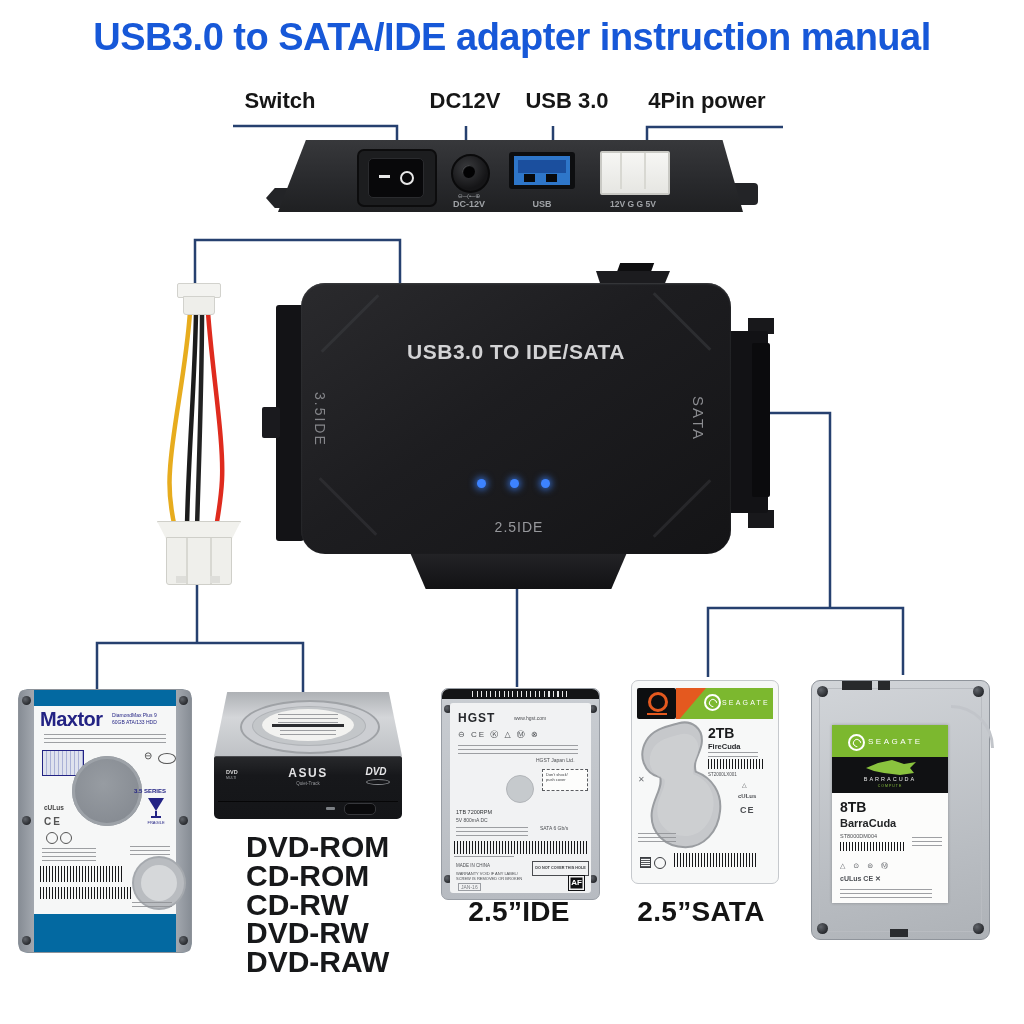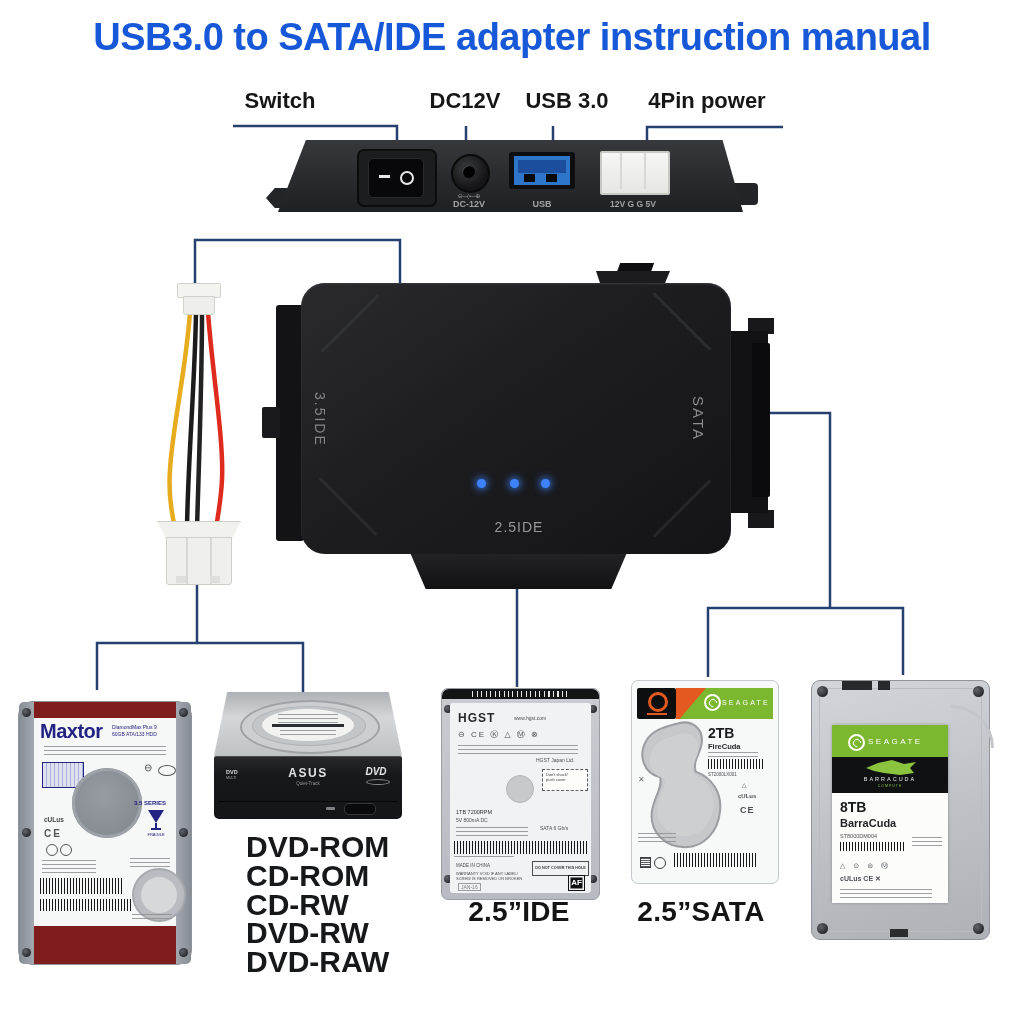--- a/index.html
+++ b/index.html
@@ -96,28 +96,29 @@
   <div class="abs" style="left:728px;top:331px;width:40px;height:182px;background:#121215;border-radius:3px;"></div>
   <div class="abs" style="left:752px;top:343px;width:18px;height:154px;background:#0b0b0d;border-radius:2px;"></div>
   <div class="abs" style="left:618px;top:263px;width:34px;height:12px;background:#0e0e10;transform:skewX(-20deg);"></div>
   <div class="abs" style="left:596px;top:271px;width:74px;height:18px;background:#1c1c1f;clip-path:polygon(0 0,100% 0,90% 100%,8% 100%);"></div>
   <div class="abs" style="left:408px;top:553px;width:221px;height:36px;background:linear-gradient(180deg,#232326,#121214);clip-path:polygon(1% 0,99% 0,92% 100%,8% 100%);"></div>
   <div class="abs" style="left:301px;top:283px;width:430px;height:271px;background:linear-gradient(145deg,#2a2a2d 0%,#1d1d20 45%,#141416 100%);border-radius:24px;box-shadow:inset 0 1px 2px #3c3d40;"></div>
   <div class="abs" style="left:310px;top:322px;width:80px;height:3px;background:#3b3c40;opacity:.55;transform:rotate(-45deg);"></div>
   <div class="abs" style="left:642px;top:320px;width:80px;height:3px;background:#3b3c40;opacity:.55;transform:rotate(45deg);"></div>
   <div class="abs" style="left:308px;top:505px;width:80px;height:3px;background:#3b3c40;opacity:.45;transform:rotate(45deg);"></div>
   <div class="abs" style="left:642px;top:507px;width:80px;height:3px;background:#3b3c40;opacity:.45;transform:rotate(-45deg);"></div>
+  <div class="abs ctr" style="left:516px;top:340px;font-size:21px;font-weight:600;color:#d3d3d5;letter-spacing:.5px;white-space:nowrap;">USB3.0 TO IDE/SATA</div>
   <div class="abs vtext" style="left:312px;top:392px;font-size:14px;color:#85868a;">3.5IDE</div>
   <div class="abs vtext" style="left:690px;top:396px;font-size:15px;color:#8d8e92;">SATA</div>
   <div class="abs ctr" style="left:519px;top:519px;font-size:14px;color:#97989c;letter-spacing:1px;">2.5IDE</div>
   <div class="abs led" style="left:477px;top:479px;"></div>
   <div class="abs led" style="left:510px;top:479px;"></div>
   <div class="abs led" style="left:541px;top:479px;"></div>
 
-  <div class="abs" style="left:18px;top:689px;width:172px;height:262px;background:#7f1d1d;border:1px solid #8e939a;border-radius:15px;margin-top:12px;">
+  <div class="abs" style="left:18px;top:689px;width:172px;height:262px;background:#0369a1;border:1px solid #8e939a;border-radius:10px;">
     <div class="abs" style="left:0;top:0;width:15px;height:100%;background:linear-gradient(90deg,#878d95,#a3a8af);border-radius:5px 0 0 5px;"></div>
     <div class="abs" style="right:0;top:0;width:15px;height:100%;background:linear-gradient(270deg,#878d95,#a3a8af);border-radius:0 5px 5px 0;"></div>
     <div class="abs scr" style="left:3px;top:6px;width:9px;height:9px;"></div>
     <div class="abs scr" style="left:3px;top:126px;width:9px;height:9px;"></div>
     <div class="abs scr" style="left:3px;top:246px;width:9px;height:9px;"></div>
     <div class="abs scr" style="right:3px;top:6px;width:9px;height:9px;"></div>
     <div class="abs scr" style="right:3px;top:126px;width:9px;height:9px;"></div>
     <div class="abs scr" style="right:3px;top:246px;width:9px;height:9px;"></div>
     <div class="abs" style="left:15px;top:16px;width:142px;height:208px;background:#f6f7f7;">
       <div class="abs" style="left:6px;top:2px;font-size:20px;font-weight:bold;color:var(--maxtor_navy);letter-spacing:-.5px;">Maxtor</div>

